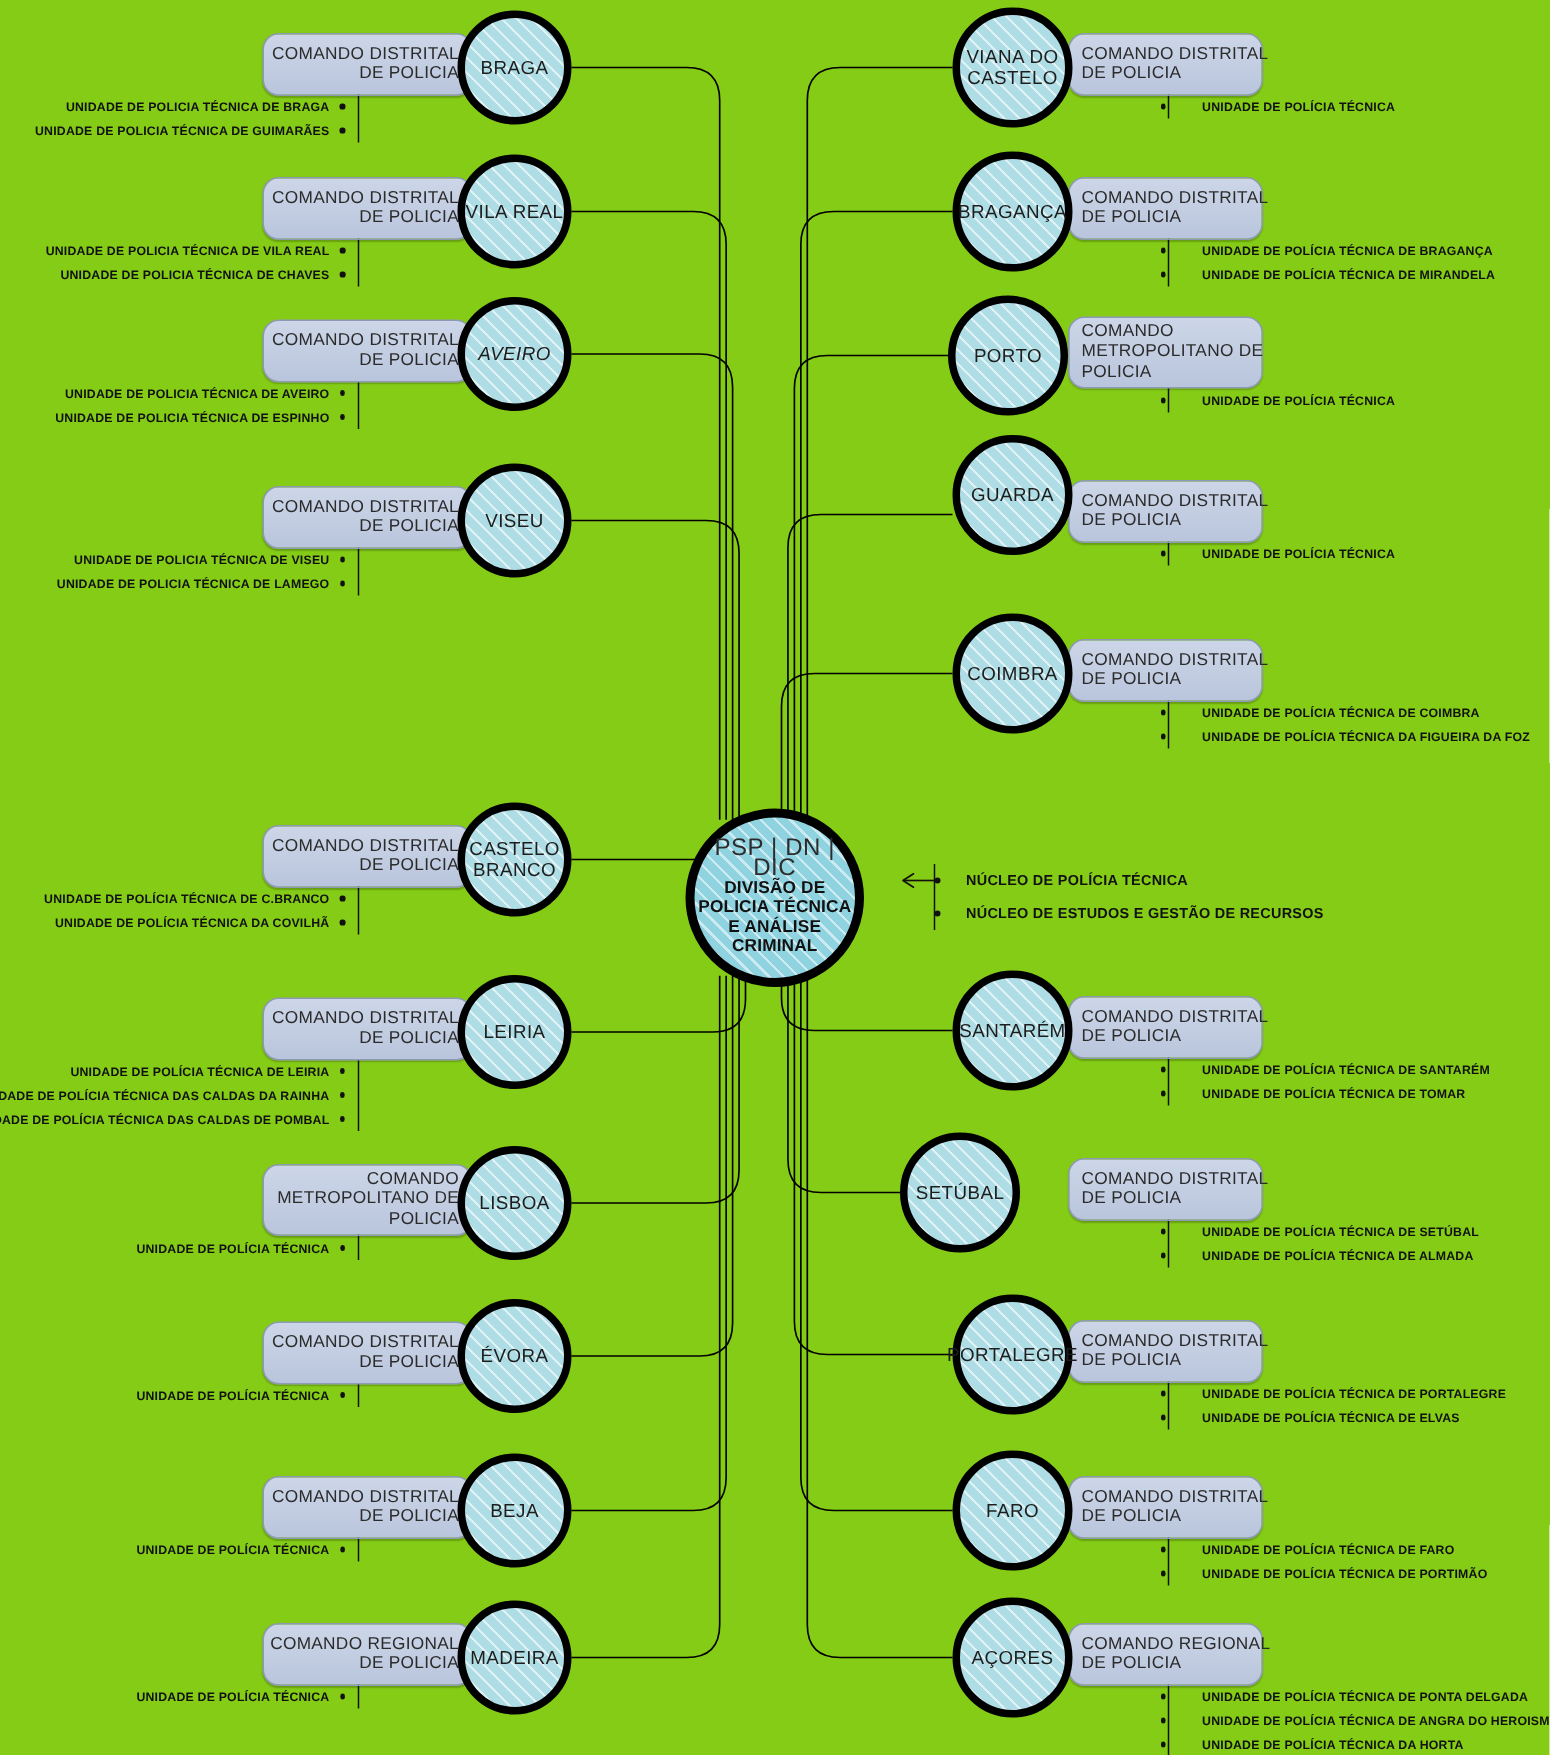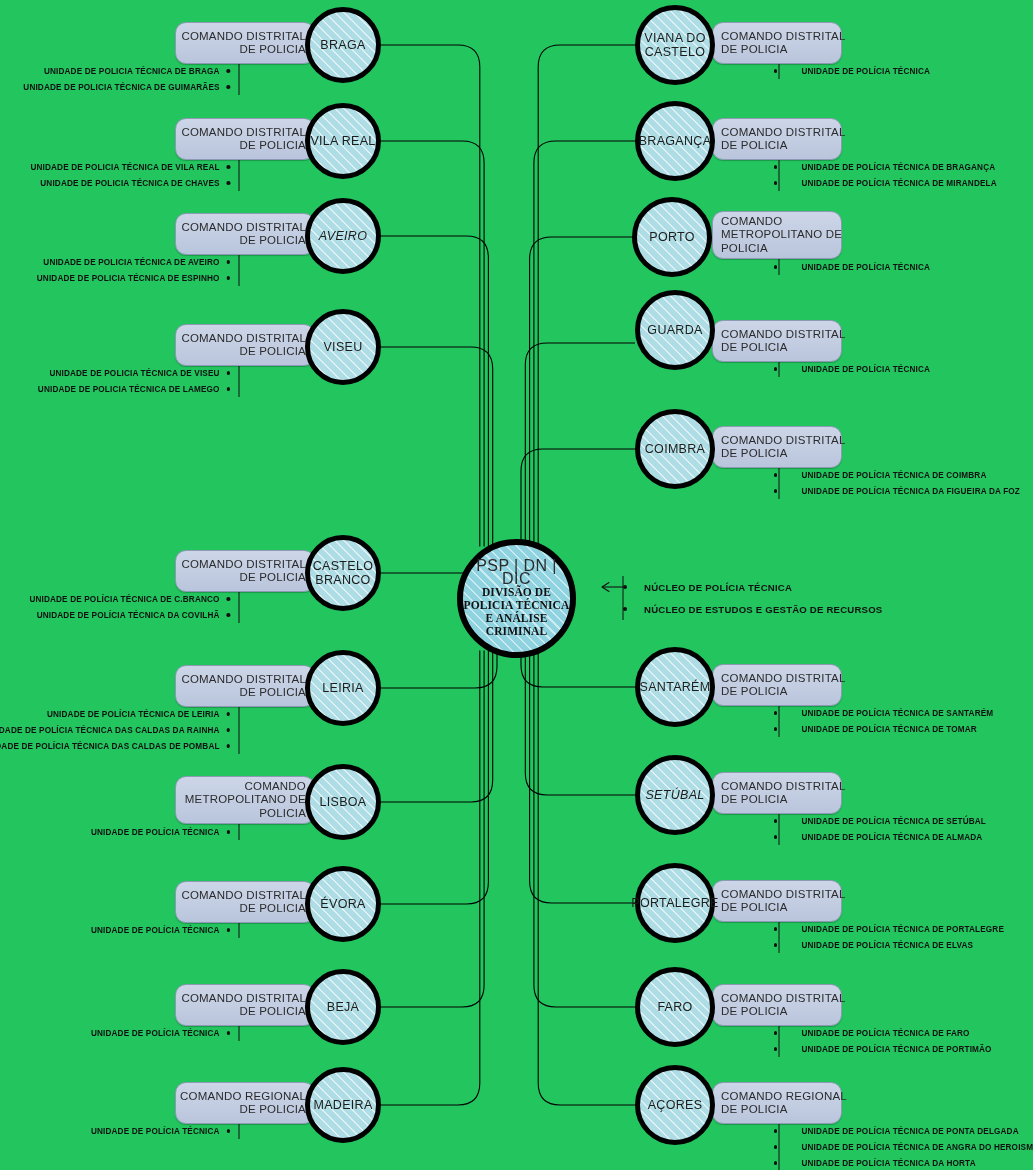--- a/index.html
+++ b/index.html
@@ -1,17 +1,17 @@
 <!DOCTYPE html>
 <html><head>
 <meta charset="utf-8">
 <style>
   html,body{margin:0;padding:0;background:#ffffff;}
   body{font-family:"Liberation Sans", sans-serif;}
-  #stage{position:relative;width:1033px;height:1170px;background:#22c55e;overflow:hidden;}
+  #stage{position:relative;width:1033px;height:1170px;background:#84cc16;overflow:hidden;}
   #wires{position:absolute;left:0;top:0;width:1033px;height:1170px;pointer-events:none;}
 
   
   .cmdbox{
     position:absolute;
     box-sizing:border-box;
     background:linear-gradient(to bottom,#cdd6e8 0%,#c2cde2 55%,#b9c5dc 100%);
     border:1px solid #8e9ab4;
     border-radius:11px;
     color:#2b2b2b;
@@ -57,21 +57,21 @@
     box-sizing:border-box;
     background-color:#8fd3e0;
     background-image:repeating-linear-gradient(45deg,
         rgba(255,255,255,.55) 0px, rgba(255,255,255,.55) 1.6px,
         rgba(255,255,255,0) 1.6px, rgba(255,255,255,0) 7px);
     display:flex;flex-direction:column;align-items:center;justify-content:center;
     text-align:center;z-index:9;
   }
   #hub .hubsub{font-size:16px;color:#2c2c2c;line-height:13px;letter-spacing:.4px;}
   #hub .hubmain{font-size:11.5px;font-weight:bold;color:#111;line-height:13px;letter-spacing:.1px;margin-top:1px;}
-  #hub .hubmain em{font-style:normal;display:block;font-family:Liberation Serif, serif;}
+  #hub .hubmain em{font-style:normal;display:block;}
 
   
   .units{position:absolute;font-size:8.2px;font-weight:bold;color:#111;letter-spacing:.15px;}
   .units .u{display:flex;align-items:center;height:16px;white-space:nowrap;}
   .units.left .u{justify-content:flex-end;}
   .units.left .u .txt{margin-right:7px;}
   .units.right .u .txt{margin-left:24px;}
   .dot{width:3.4px;height:3.4px;border-radius:50%;background:#111;flex:0 0 auto;}
 
   
@@ -400,21 +400,21 @@
       </div>
       <div class="u">
         <span class="dot"></span>
         <span class="txt">UNIDADE DE POLÍCIA TÉCNICA DE TOMAR</span>
       </div>
     </div>
     <div class="cmdbox r" style="left: 712px; top: 772px; width: 130px; height: 42px;">
       <div>COMANDO DISTRITAL</div>
       <div>DE POLICIA</div>
     </div>
-    <div class="node" style="left: 635px; top: 755px; width: 80px; height: 80px; font-style: italic;">
+    <div class="node" style="left: 600px; top: 755px; width: 80px; height: 80px;">
       <span>SETÚBAL</span>
     </div>
     <div class="units right" style="left: 774px; top: 813px;">
       <div class="u">
         <span class="dot"></span>
         <span class="txt">UNIDADE DE POLÍCIA TÉCNICA DE SETÚBAL</span>
       </div>
       <div class="u">
         <span class="dot"></span>
         <span class="txt">UNIDADE DE POLÍCIA TÉCNICA DE ALMADA</span>

